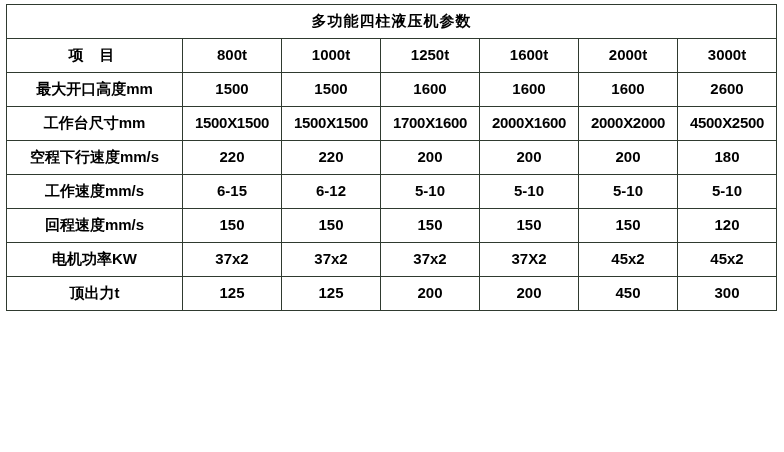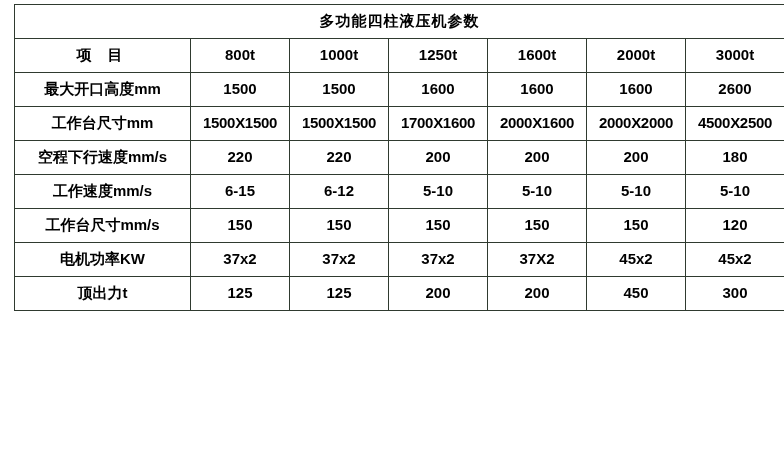--- a/index.html
+++ b/index.html
@@ -17,21 +17,21 @@
   .sheet {
     width: 784px;
     height: 452px;
     position: relative;
     box-sizing: border-box;
     background: #ffffff;
   }
   table.param-table {
     border-collapse: collapse;
     width: 770px;
-    margin: 4px 0 0 14px;
+    margin: 4px 0 0 6px;
     table-layout: fixed;
   }
   table.param-table td {
     border: 1px solid #2f3a2f;
     text-align: center;
     vertical-align: middle;
     font-weight: bold;
     font-size: 15px;
     padding: 0;
     height: 33px;
@@ -129,21 +129,21 @@
         <td class="row-label">工作速度mm/s</td>
         <td class="value-cell">6-15</td>
         <td class="value-cell">6-12</td>
         <td class="value-cell">5-10</td>
         <td class="value-cell">5-10</td>
         <td class="value-cell">5-10</td>
         <td class="value-cell">5-10</td>
       </tr>
 
       <tr>
-        <td class="row-label">工作台尺寸mm/s</td>
+        <td class="row-label">回程速度mm/s</td>
         <td class="value-cell">150</td>
         <td class="value-cell">150</td>
         <td class="value-cell">150</td>
         <td class="value-cell">150</td>
         <td class="value-cell">150</td>
         <td class="value-cell">120</td>
       </tr>
 
       <tr>
         <td class="row-label">电机功率KW</td>

